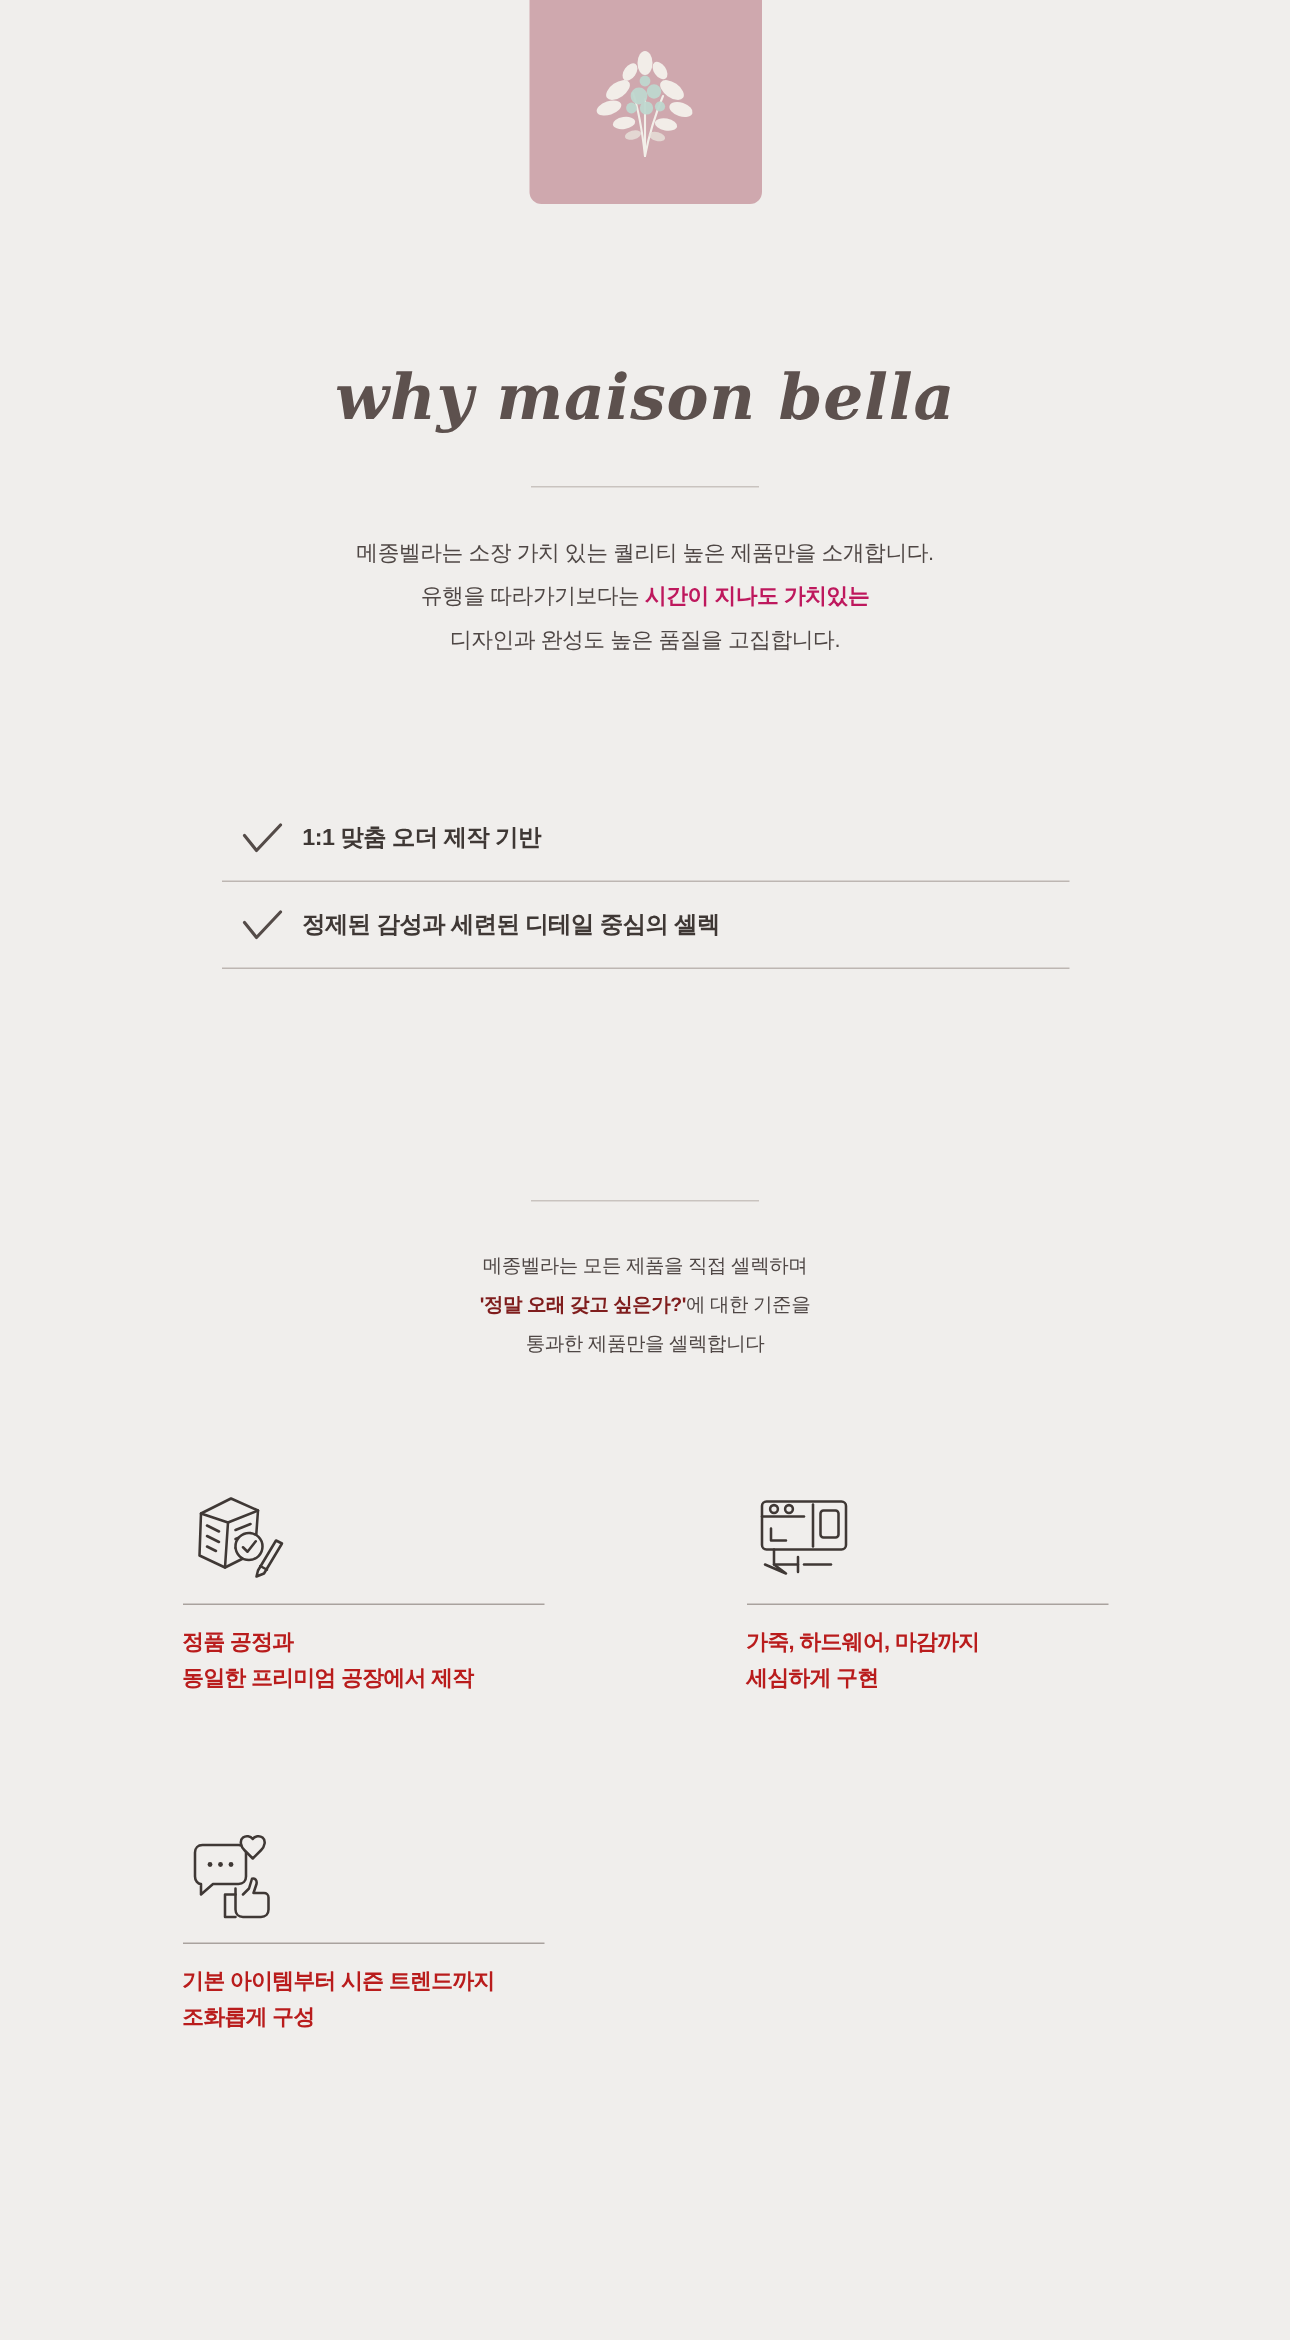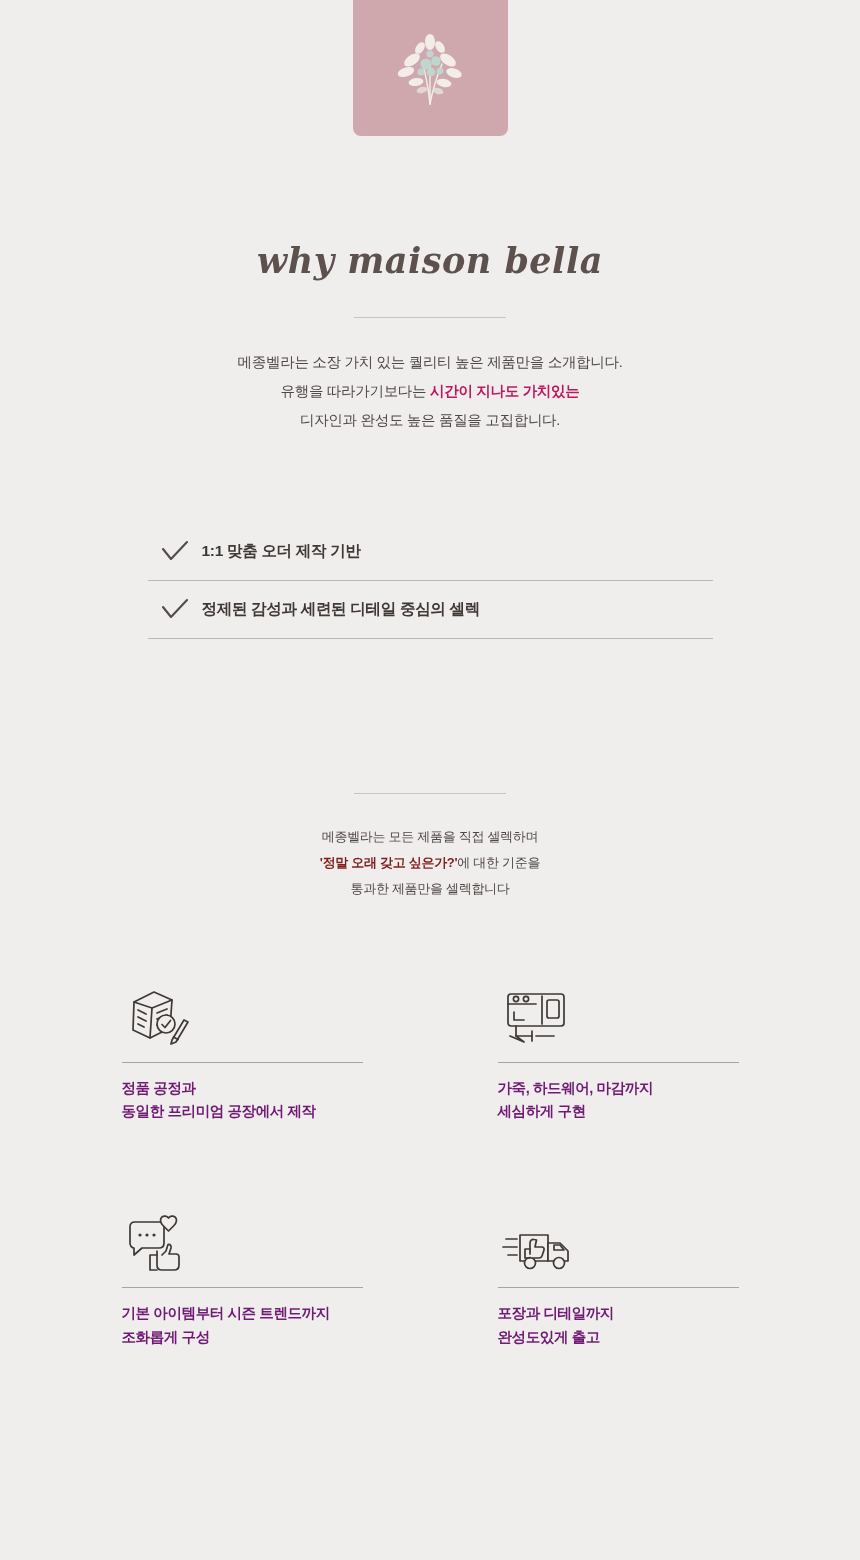--- a/index.html
+++ b/index.html
@@ -50,21 +50,21 @@
     text-align: center;
   }
   .script-title {
     font-family: "DejaVu Serif", "Liberation Serif", serif;
     font-style: italic;
     font-weight: 700;
     color: #5d514e;
     letter-spacing: 0.5px;
   }
   .title-1 {
-    font-size: 35px;
+    font-size: 42px;
     line-height: 1.1;
     margin: 0;
   }
   .rule {
     width: 152px;
     height: 1px;
     background: #c9c3bf;
     margin: 36px auto 30px auto;
     border: 0;
   }
@@ -160,21 +160,21 @@
   .feature-rule {
     width: 100%;
     height: 1px;
     background: #a9a29e;
     margin: 14px 0 14px 0;
   }
   .feature-text {
     font-size: 14.5px;
     font-weight: 700;
     line-height: 1.62;
-    color: #701a75;
+    color: #b91c1c;
     letter-spacing: -0.4px;
     white-space: pre-line;
   }
   .bottom-space {
     height: 72px;
   }
 </style>
 </head>
 <body>
 
@@ -319,39 +319,18 @@
               <path d="M31 36 L31 50 C31 53 33 55 36 55 L48 55 C51 55 53 53 53 50 L53 42 C53 40 51.5 39 50 39 L43 39 L45 33 C45.5 30.5 44 29 42 29.5 L40 36 L36 40" fill="#f0eeec"></path>
               <path d="M31 40 L24 40 L24 55 L31 55"></path>
             </g>
           </svg>
         </div>
         <div class="feature-rule"></div>
         <div class="feature-text">기본 아이템부터 시즌 트렌드까지
 조화롭게 구성</div>
       </div>
 
-      <div class="feature">
-        <div class="feature-icon">
-          <svg width="76" height="52" viewBox="0 0 76 52" aria-hidden="true">
-            <g fill="none" stroke="#3f3835" stroke-width="1.7" stroke-linecap="round" stroke-linejoin="round">
-              <path d="M18 14 L46 14 L46 40 L18 40 Z" fill="#f0eeec"></path>
-              <path d="M46 22 L58 22 L66 30 L66 40 L46 40 Z" fill="#f0eeec"></path>
-              <path d="M52 24 L58 24 L62 29 L52 29 Z"></path>
-              <circle cx="28" cy="42" r="5.5" fill="#f0eeec"></circle>
-              <circle cx="57" cy="42" r="5.5" fill="#f0eeec"></circle>
-              <path d="M4 18 L15 18"></path>
-              <path d="M1 26 L15 26"></path>
-              <path d="M6 34 L15 34"></path>
-              <path d="M28 33 L28 22 C28 19.5 30 18 32 18.5 L34.5 19 L33 26 L40 26 C41.5 26 42.5 27.5 42 29 L40 35 C39.5 36.5 38.5 37 37 37 L30 37" fill="#f0eeec"></path>
-              <path d="M28 28 L23 28 L23 37 L28 37"></path>
-            </g>
-          </svg>
-        </div>
-        <div class="feature-rule"></div>
-        <div class="feature-text">포장과 디테일까지
-완성도있게 출고</div>
-      </div>
 
     </div>
   </div>
 
   <div class="bottom-space"></div>
 </div>
 
 </body></html>

